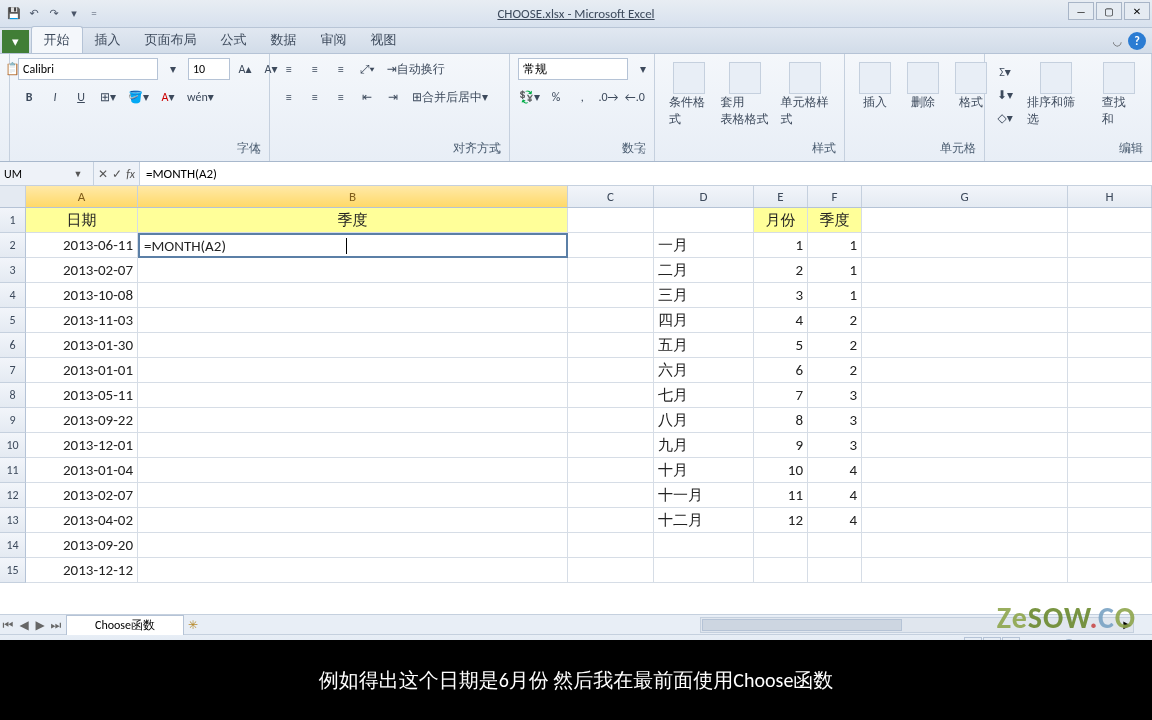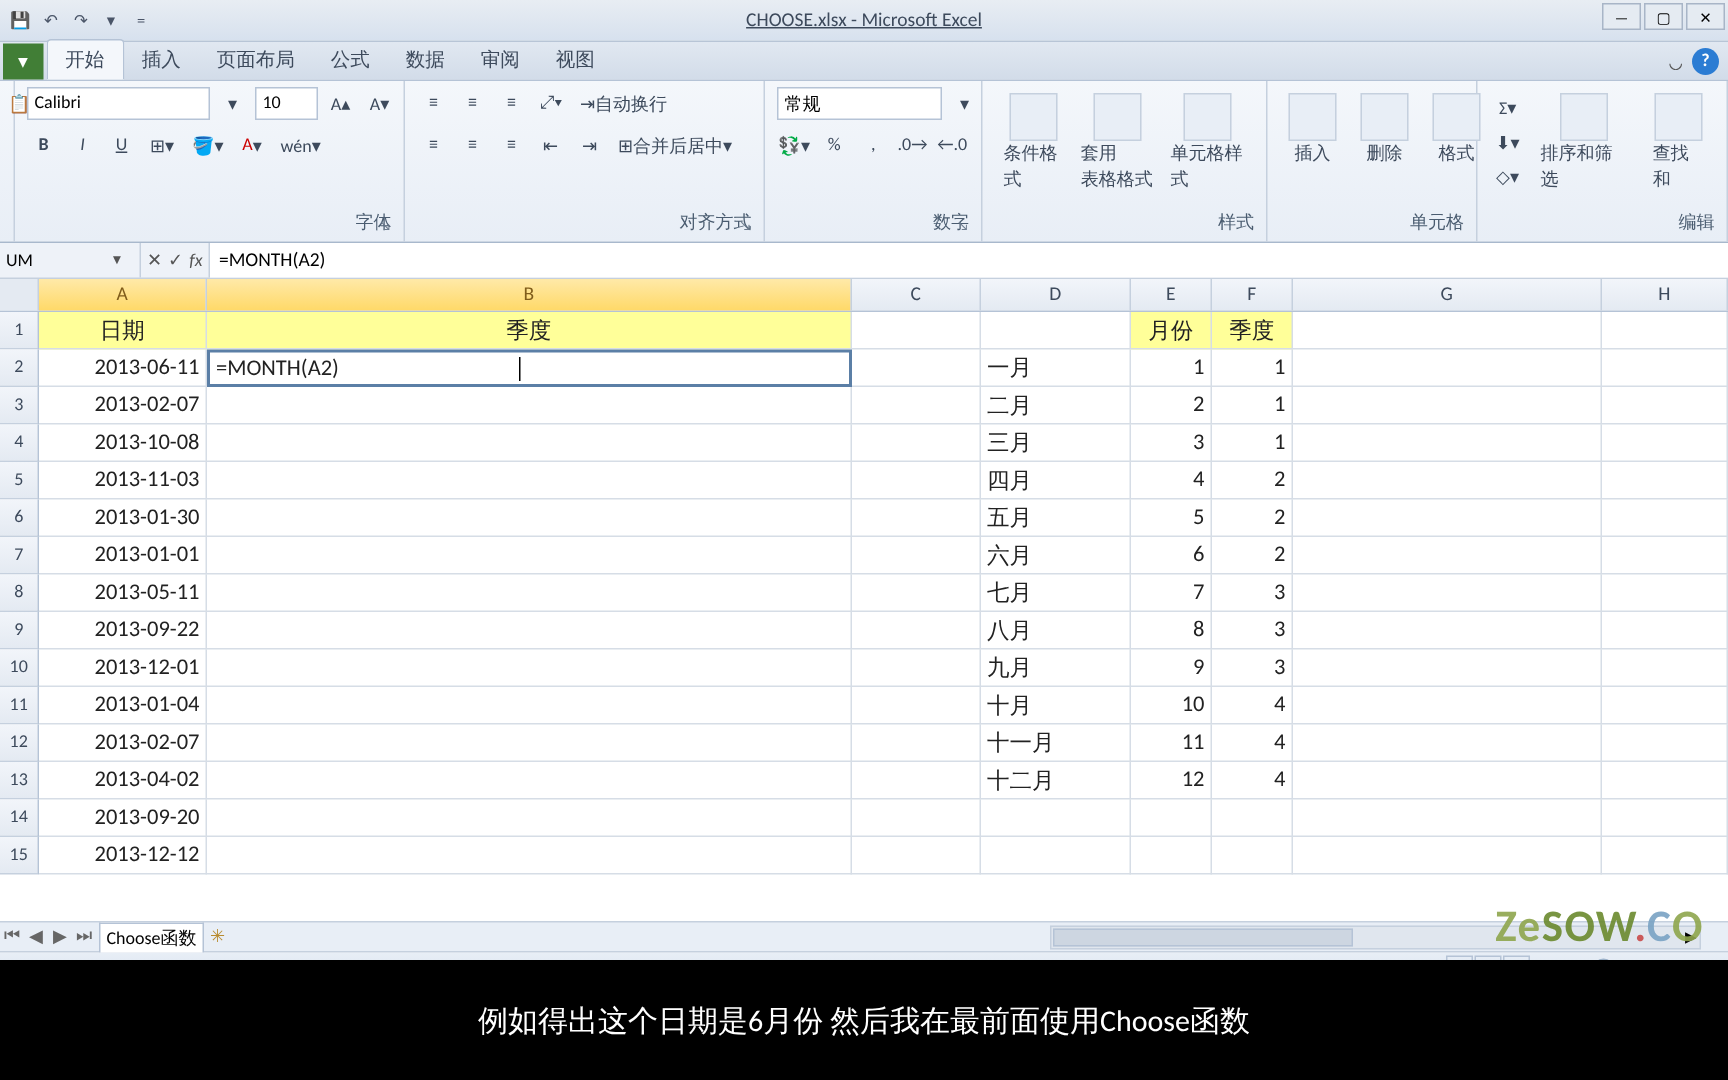--- a/index.html
+++ b/index.html
@@ -22,21 +22,21 @@
 .help-icon { width: 18px; height: 18px; border-radius: 50%; background: #2b7cd3; color: #fff; display: inline-flex; align-items: center; justify-content: center; font-size: 12px; font-weight: bold; }
 
 
 .ribbon { height: 108px; background: linear-gradient(#f4f7fb,#e8eef6); border-bottom: 1px solid #a8b8cc; display: flex; }
 .group { border-right: 1px solid #c5d0de; padding: 4px 8px 0; display: flex; flex-direction: column; justify-content: space-between; }
 .group-label { text-align: right; font-size: 12px; color: #4a5c70; padding: 2px 0 4px; position: relative; }
 .group-launcher { position: absolute; right: 0; bottom: 4px; width: 12px; height: 12px; font-size: 9px; color: #6b7a8c; }
 .g-row { display: flex; align-items: center; gap: 4px; }
 .g-col { display: flex; flex-direction: column; gap: 2px; }
 .rbtn { height: 22px; min-width: 22px; display: inline-flex; align-items: center; justify-content: center; font-size: 12px; color: #3d4a5c; border: 1px solid transparent; padding: 0 3px; }
-.font-select { width: 122px; height: 22px; border: 1px solid #b5c3d6; background: #fff; font-size: 12px; padding: 8px 4px; }
+.font-select { width: 140px; height: 22px; border: 1px solid #b5c3d6; background: #fff; font-size: 12px; padding: 8px 4px; }
 .size-select { width: 42px; height: 22px; border: 1px solid #b5c3d6; background: #fff; font-size: 12px; padding: 0 4px; }
 .num-select { width: 110px; height: 22px; border: 1px solid #b5c3d6; background: #fff; font-size: 12px; padding: 0 4px; }
 .big-btn { display: flex; flex-direction: column; align-items: center; justify-content: flex-start; padding: 4px 6px; gap: 0; font-size: 12px; color: #3d4a5c; min-width: 44px; }
 .big-btn .ico { width: 32px; height: 32px; border: 1px solid #c5d0de; background: #e8eef6; }
 .big-stack { display: flex; flex-direction: column; gap: 1px; font-size: 11px; }
 
 
 .fbar { height: 24px; border-bottom: 1px solid #c5d0de; display: flex; align-items: stretch; background: #eef2f8; }
 .namebox { width: 94px; border-right: 1px solid #c5d0de; display: flex; align-items: center; }
 .namebox input { width: 70px; border: none; background: transparent; font-size: 12px; padding: 0 4px; }
@@ -62,21 +62,21 @@
 .editing .cursor-bar { display: inline-block; width: 1px; height: 16px; background: #000; margin-left: 120px; vertical-align: middle; }
 
 
 .wA { width: 112px; } .wB { width: 430px; } .wC { width: 86px; } .wD { width: 100px; }
 .wE { width: 54px; } .wF { width: 54px; } .wG { width: 206px; } .wH { width: 84px; }
 
 
 .sheet-tabs { height: 20px; display: flex; align-items: center; background: #e8eef6; border-top: 1px solid #c5d0de; font-size: 12px; position: relative; }
 .nav-btns { display: flex; }
 .nav-btns span { width: 16px; text-align: center; color: #666; }
-.stab { padding: 1px 4px; background: #fff; border: 1px solid #b5c3d6; border-bottom: none; margin-left: 2px; }
+.stab { padding: 1px 28px; background: #fff; border: 1px solid #b5c3d6; border-bottom: none; margin-left: 2px; }
 .hscroll { position: absolute; right: 18px; left: 700px; height: 16px; top: 2px; background: #e0e6ee; border: 1px solid #c5d0de; }
 .hscroll .thumb { position: absolute; left: 1px; width: 200px; height: 12px; top: 1px; background: #cdd6e1; border: 1px solid #b5c3d6; }
 
 
 .status { height: 22px; background: linear-gradient(#e8eef6,#d8e2ee); border-top: 1px solid #c5d0de; display: flex; align-items: center; justify-content: flex-end; padding: 0 8px; gap: 8px; font-size: 11px; color: #4a5c70; }
 .view-btns span { width: 18px; height: 14px; border: 1px solid #b5c3d6; display: inline-block; margin-right: 1px; }
 .zoom-slider { width: 60px; height: 4px; background: #b5c3d6; position: relative; }
 .zoom-minus, .zoom-plus { width: 14px; height: 14px; border-radius: 50%; border: 1px solid #9bb1c9; display: inline-flex; align-items: center; justify-content: center; background: #e4eaf2; font-size: 11px; }
 
 

